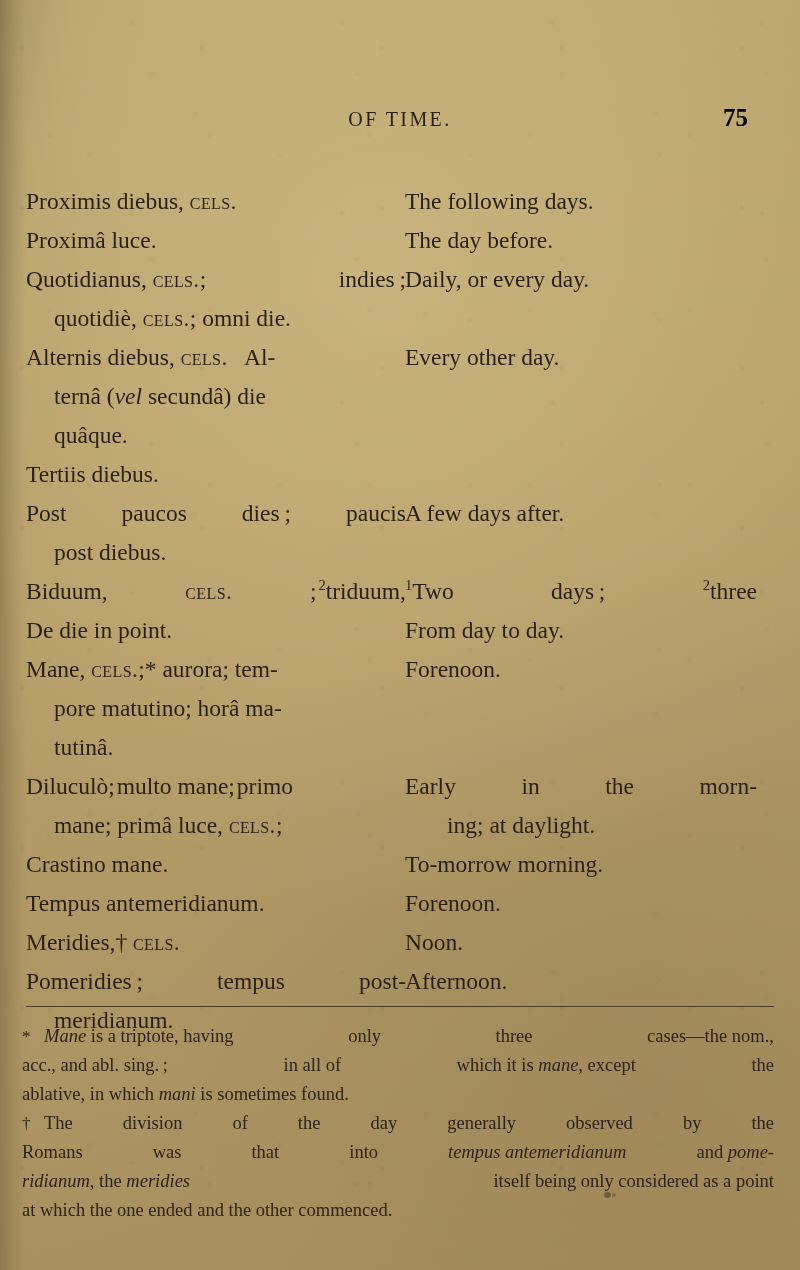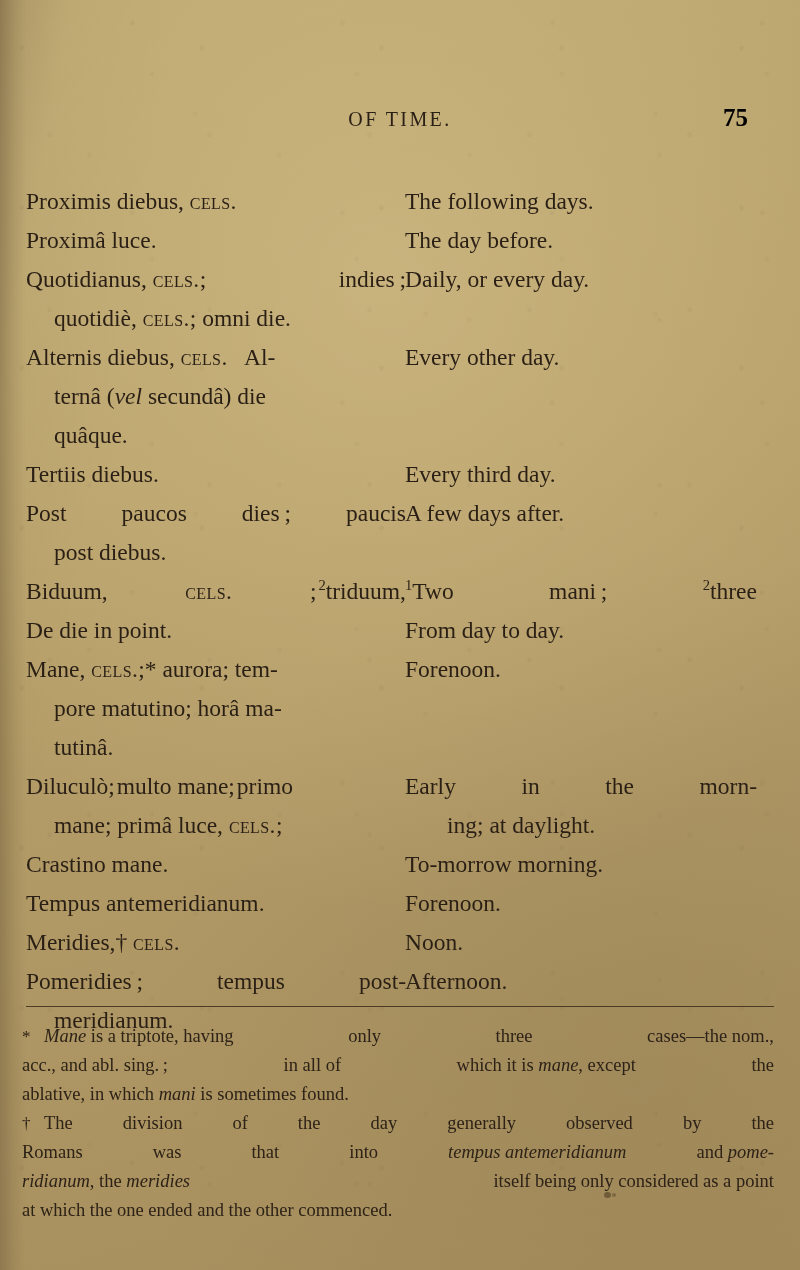--- a/index.html
+++ b/index.html
@@ -245,21 +245,20 @@
     </div>
     <div class="line">
       <span class="lat ind">ternâ (<span class="it">vel</span> secundâ) die</span>
     </div>
     <div class="line">
       <span class="lat ind">quâque.</span>
     </div>
 
     <div class="line">
       <span class="lat">Tertiis diebus.</span>
-      <span class="eng">Every third day.</span>
     </div>
 
     <div class="line">
       <span class="lat j">
           <span>Post</span>
           <span>paucos</span>
           <span>dies ;</span>
           <span>paucis</span>
         </span>
       <span class="eng">A few days after.</span>
@@ -269,21 +268,21 @@
     </div>
 
     <div class="line">
       <span class="lat j">
           <span>Biduum,</span>
           <span class="sc">Cels.</span>
           <span>; <sup>2</sup>triduum,</span>
         </span>
       <span class="eng j">
           <span><sup>1</sup>Two</span>
-          <span>mani ;</span>
+          <span>days ;</span>
           <span><sup>2</sup>three</span>
         </span>
     </div>
 
     <div class="line">
       <span class="lat">De die in point.</span>
       <span class="eng">From day to day.</span>
     </div>
 
     <div class="line">

